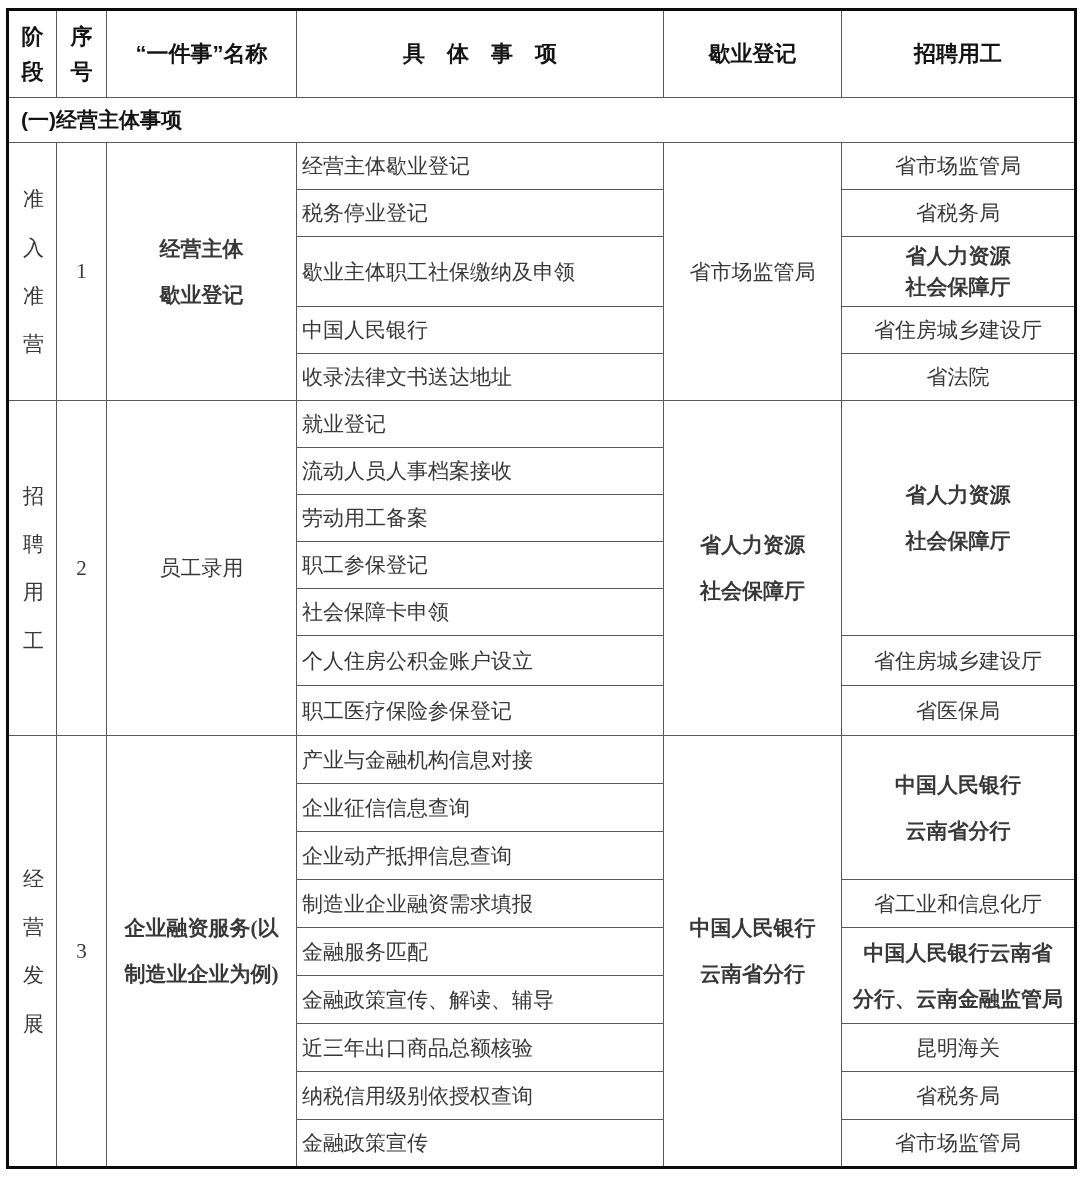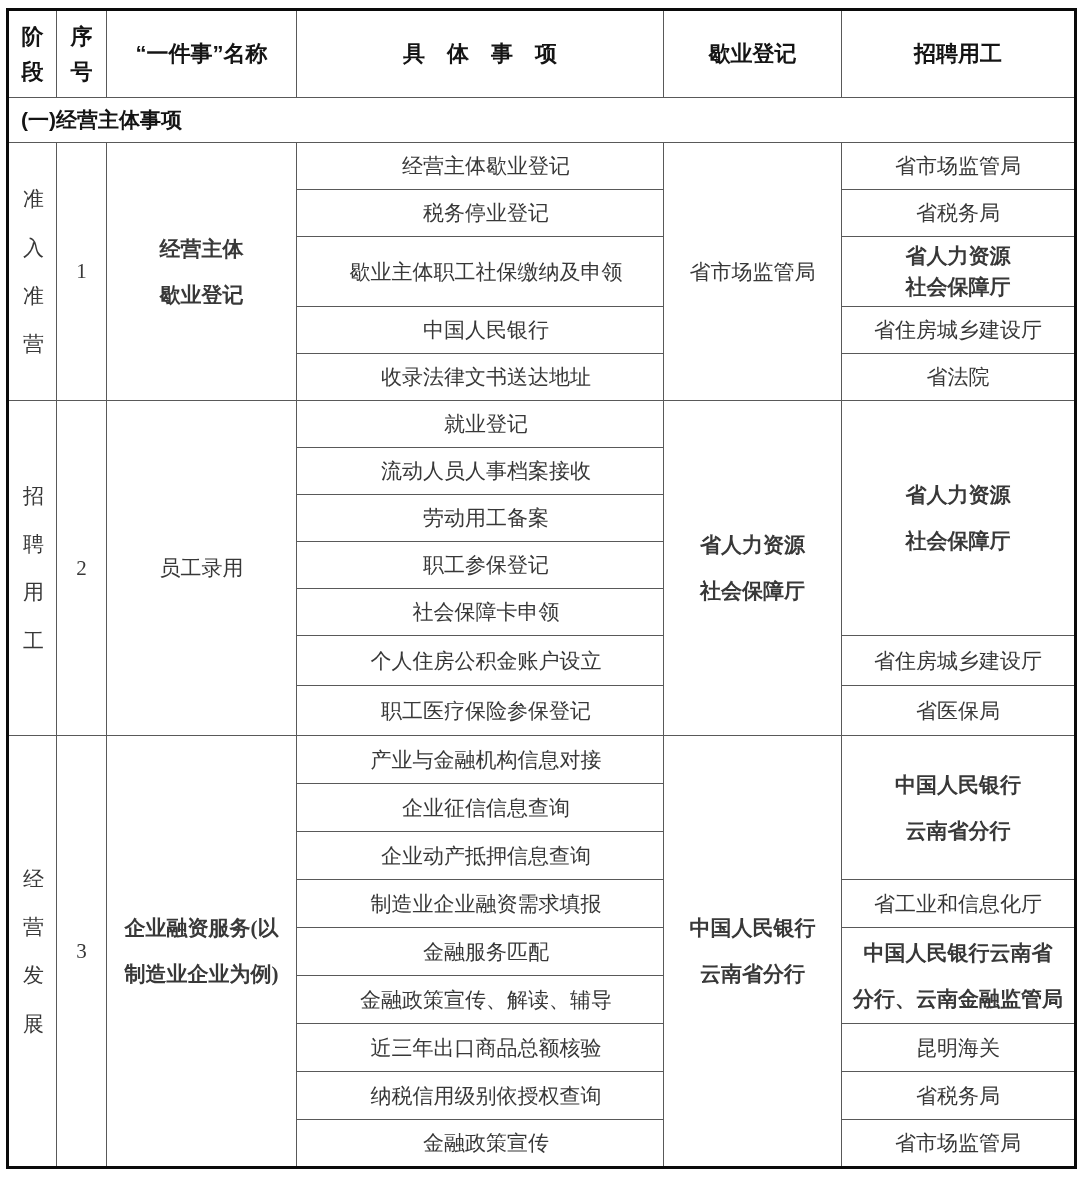--- a/index.html
+++ b/index.html
@@ -45,22 +45,22 @@
     color: #141414;
     font-size: 21px;
     text-align: left;
     padding-left: 12px;
   }
   tbody tr.body-row { height: 47px; }
   tbody tr.row-tall { height: 70px; }
   tbody tr.row-50 { height: 50px; }
   tbody tr.row-48 { height: 48px; }
   td.item-cell {
-    text-align: center;
-    padding-left: 12px;
+    text-align: left;
+    padding-left: 5px;
   }
   .ln { display: block; line-height: 1.35; font-weight: bold; }
   td.ml .ln { line-height: 2.2; }
   td.tight .ln { line-height: 1.45; }
   .vwrap {
     display: block;
     width: 24px;
     margin: 8px auto;
     word-break: break-all;
     line-height: 1.6;

